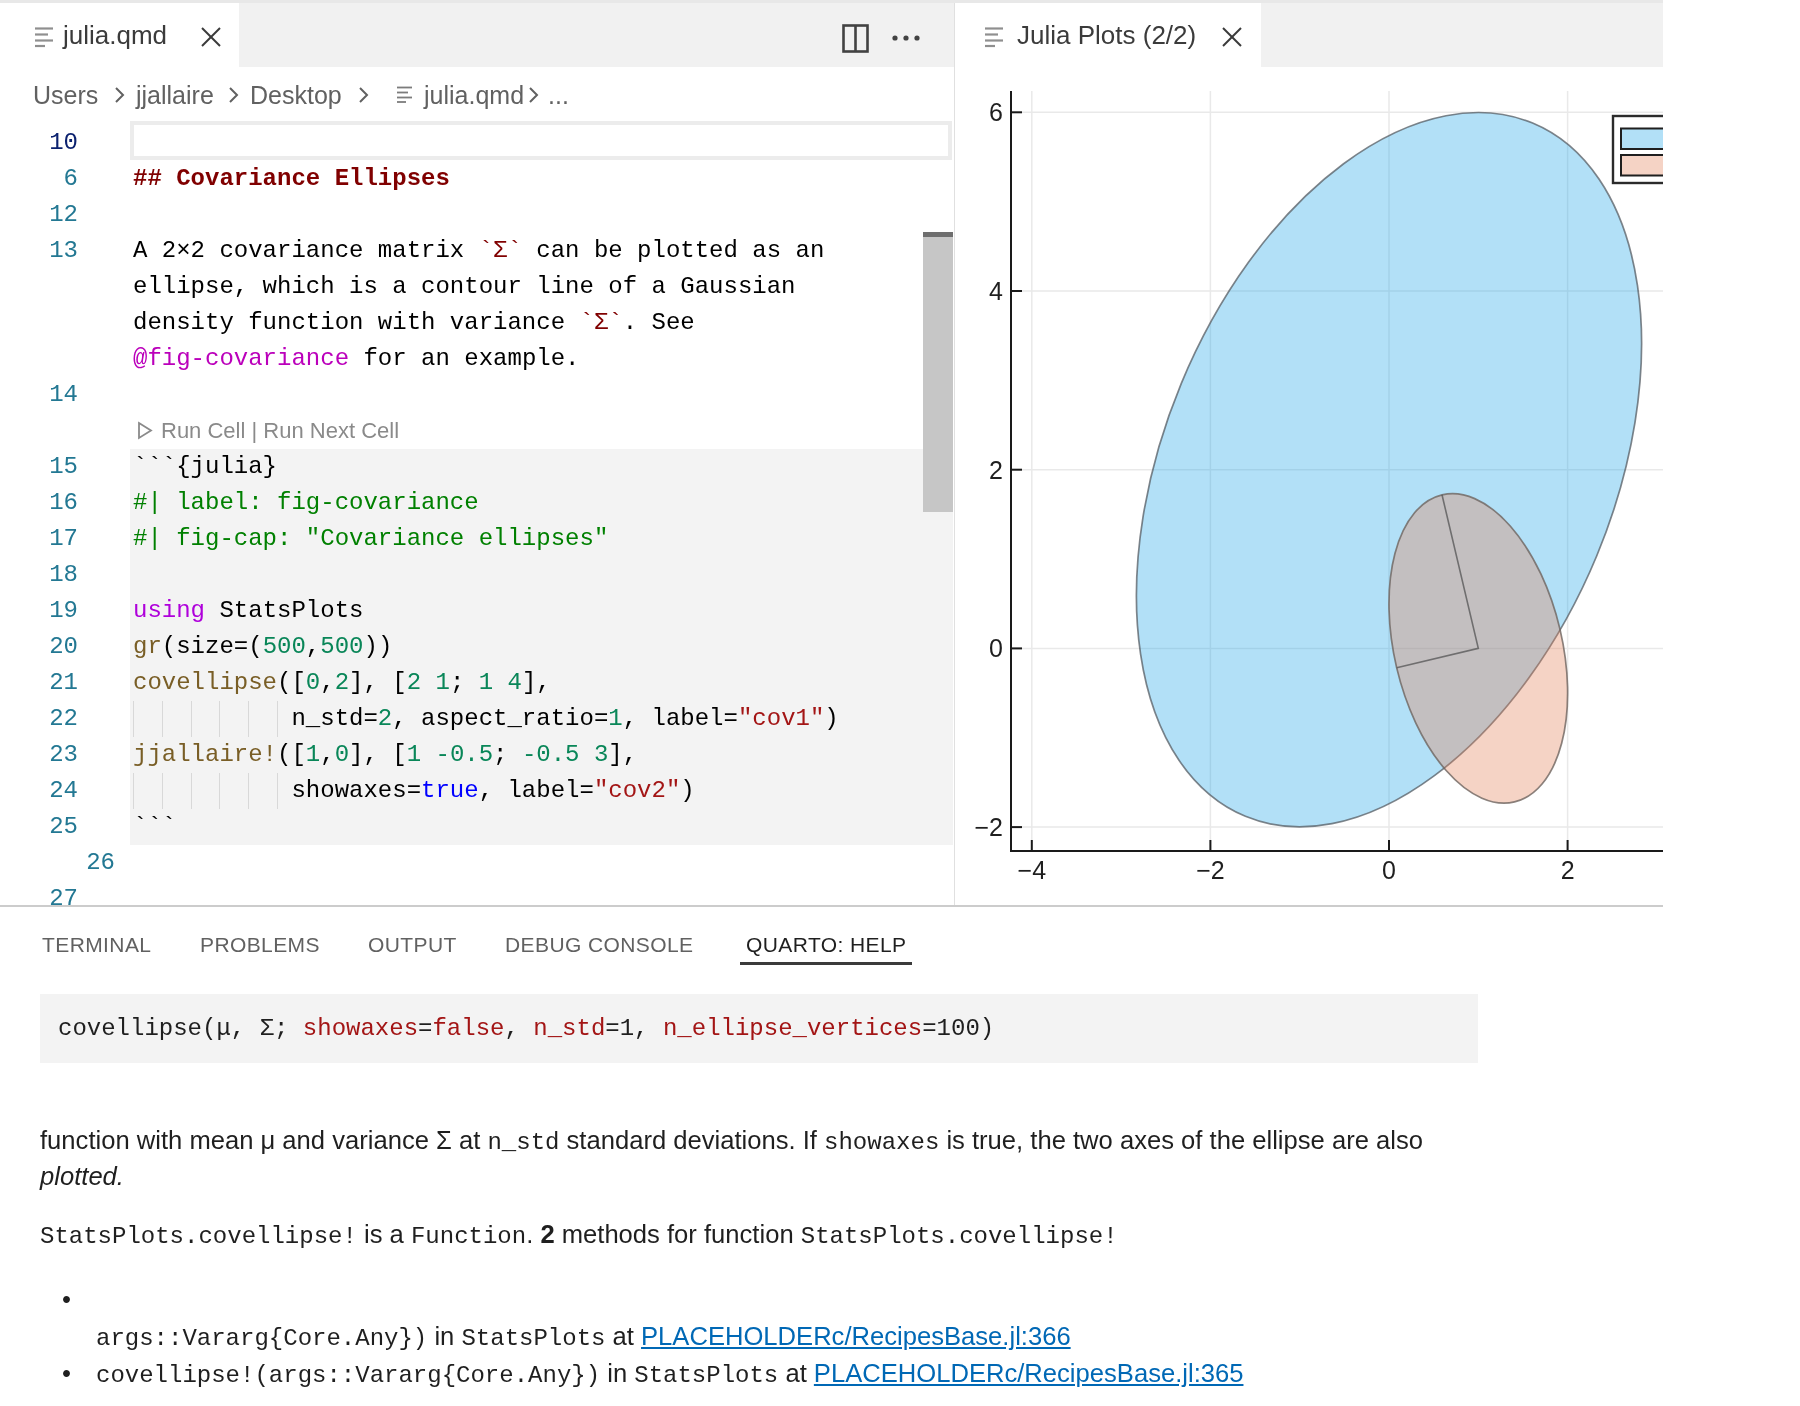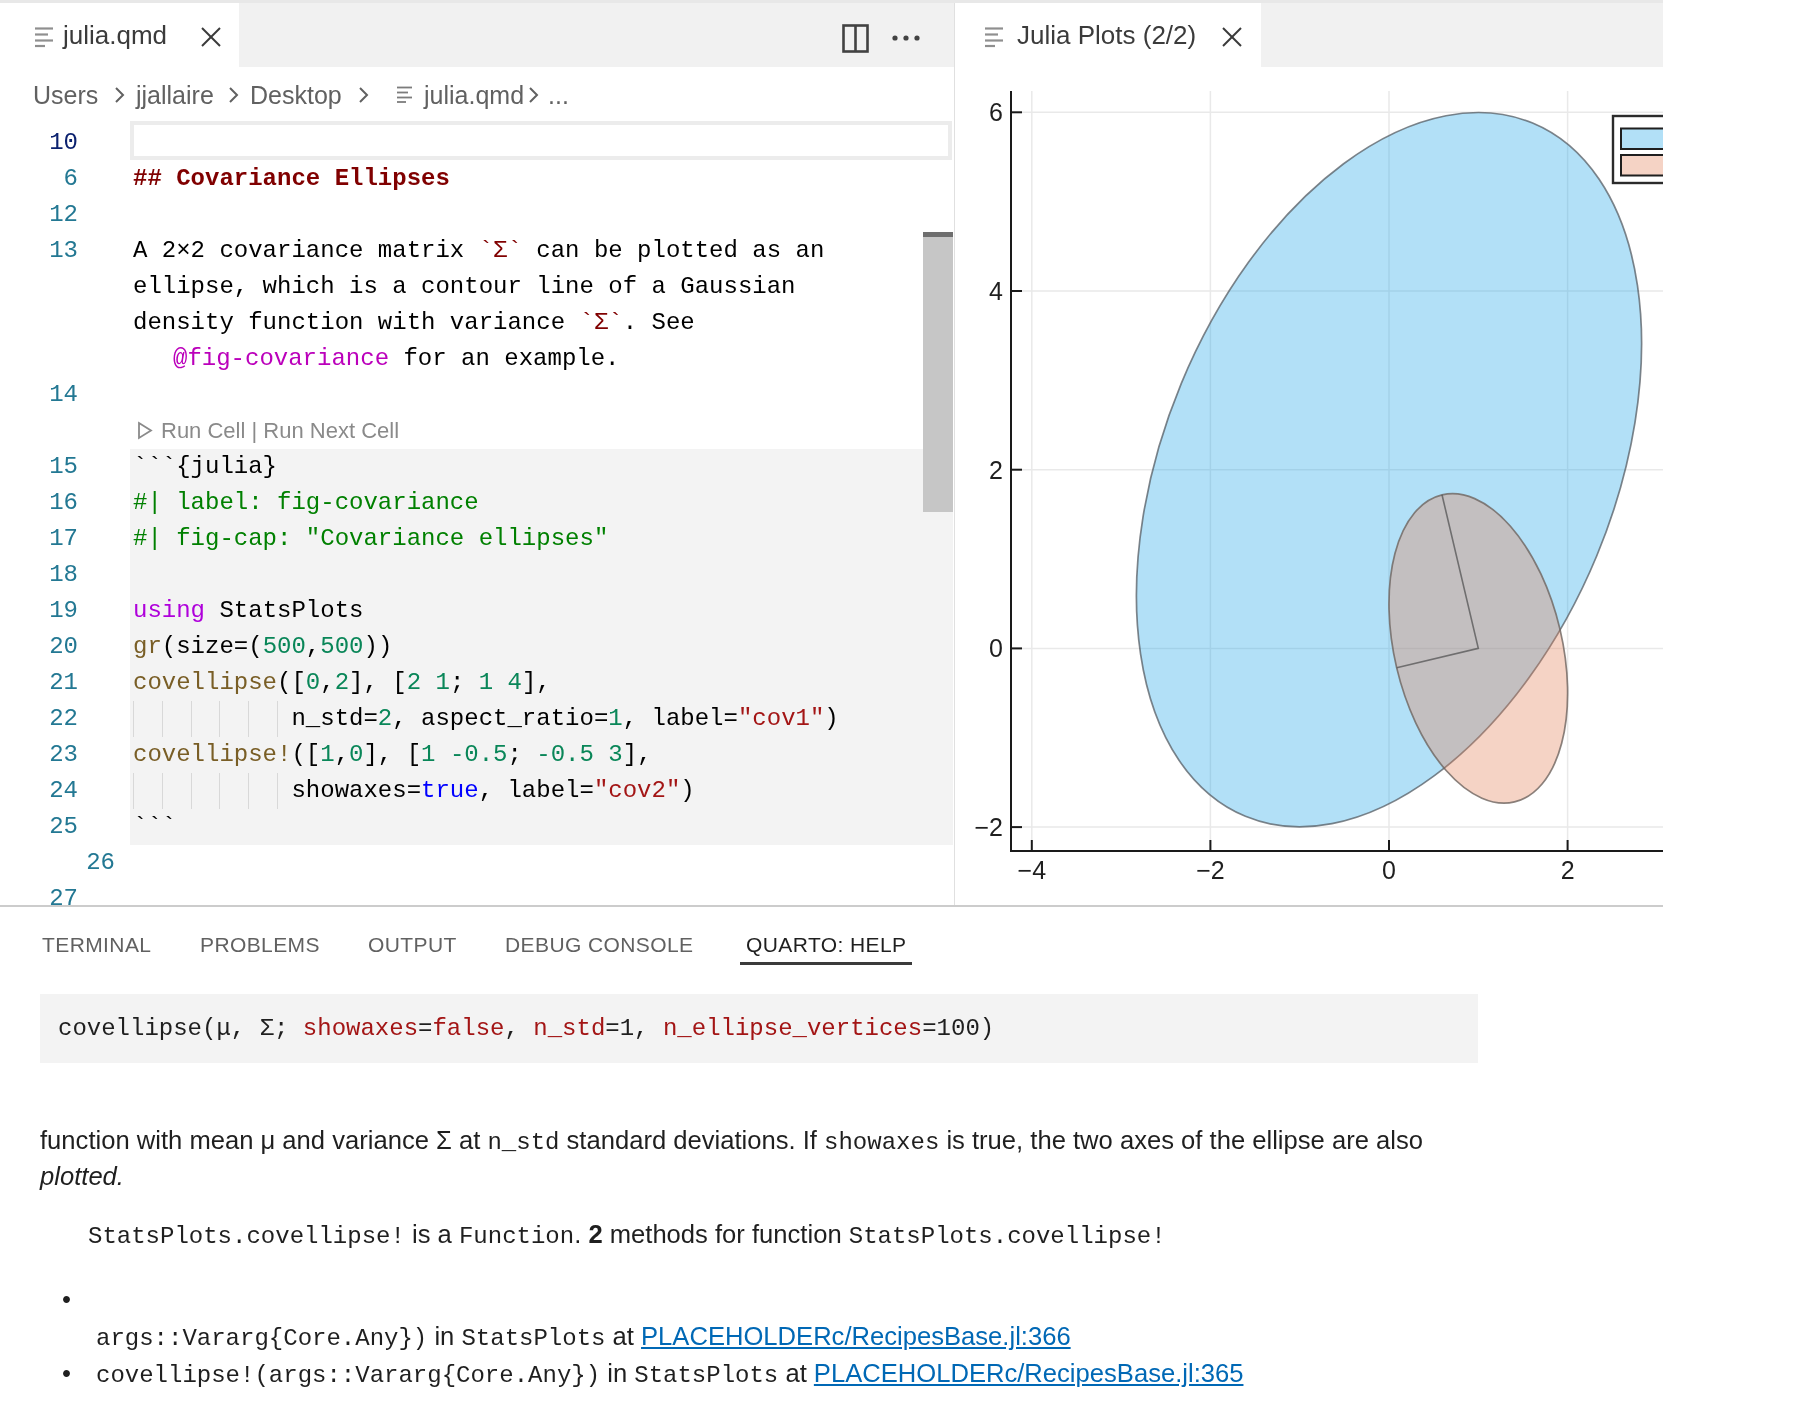--- a/index.html
+++ b/index.html
@@ -4,21 +4,21 @@
 <style>
   html,body{margin:0;padding:0;background:#fff;}
   #page{position:relative;width:1663px;height:1406px;overflow:hidden;background:#fff;
         font-family:"Liberation Sans",sans-serif;}
   .ab{position:absolute;}
   .r{position:absolute;left:133px;white-space:pre;font:24px/36px "Liberation Mono",monospace;color:#000;}
   .g{position:absolute;left:0;width:78px;text-align:right;white-space:pre;
      font:24px/36px "Liberation Mono",monospace;color:#237893;}
   .c-h{color:#800000;font-weight:700;}
   .c-code{color:#800000;}
-  .c-mag{color:#bb00bb;margin-left:40px;}
+  .c-mag{color:#bb00bb;}
   .c-com{color:#008000;}
   .c-num{color:#098658;}
   .c-fn{color:#795E26;}
   .c-kw{color:#AF00DB;}
   .c-str{color:#A31515;}
   .c-true{color:#0000FF;}
   .tabtxt{font:26px/66px "Liberation Sans",sans-serif;color:#3b3b3b;}
   .crumb{font:25px/46px "Liberation Sans",sans-serif;color:#616161;}
   .ptab{position:absolute;top:928px;font:21px/34px "Liberation Sans",sans-serif;color:#616161;letter-spacing:.4px;}
   .pm{font-family:"Liberation Mono",monospace;}
@@ -124,21 +124,21 @@
   </svg>
   <div class="ab" style="left:161px;top:413px;font:22px/36px 'Liberation Sans',sans-serif;color:#8a8a8a;white-space:pre;">Run Cell | Run Next Cell</div>
 
   <div class="r" style="top:449px;">```{julia}</div>
   <div class="r" style="top:485px;"><span class="c-com">#| label: fig-covariance</span></div>
   <div class="r" style="top:521px;"><span class="c-com">#| fig-cap: "Covariance ellipses"</span></div>
   <div class="r" style="top:593px;"><span class="c-kw">using</span> StatsPlots</div>
   <div class="r" style="top:629px;"><span class="c-fn">gr</span>(size=(<span class="c-num">500</span>,<span class="c-num">500</span>))</div>
   <div class="r" style="top:665px;"><span class="c-fn">covellipse</span>([<span class="c-num">0</span>,<span class="c-num">2</span>], [<span class="c-num">2</span> <span class="c-num">1</span>; <span class="c-num">1</span> <span class="c-num">4</span>],</div>
   <div class="r" style="top:701px;">           n_std=<span class="c-num">2</span>, aspect_ratio=<span class="c-num">1</span>, label=<span class="c-str">"cov1"</span>)</div>
-  <div class="r" style="top:737px;"><span class="c-fn">covellipse!</span>([<span class="c-num">1</span>,<span class="c-num">0</span>], [<span class="c-num">1</span> <span class="c-num">-0.5</span>; <span class="c-num">-0.5</span> <span class="c-num">3</span>],</div>
+  <div class="r" style="top:737px;"><span class="c-fn">jjallaire!</span>([<span class="c-num">1</span>,<span class="c-num">0</span>], [<span class="c-num">1</span> <span class="c-num">-0.5</span>; <span class="c-num">-0.5</span> <span class="c-num">3</span>],</div>
   <div class="r" style="top:773px;">           showaxes=<span class="c-true">true</span>, label=<span class="c-str">"cov2"</span>)</div>
   <div class="r" style="top:809px;">```</div>
 
   <div class="ig" style="left:133px;top:701px;"></div>
   <div class="ig" style="left:162px;top:701px;"></div>
   <div class="ig" style="left:191px;top:701px;"></div>
   <div class="ig" style="left:219px;top:701px;"></div>
   <div class="ig" style="left:248px;top:701px;"></div>
   <div class="ig" style="left:277px;top:701px;"></div>
   <div class="ig" style="left:133px;top:773px;"></div>
@@ -264,20 +264,20 @@
         <line x1="18.5" y1="2" x2="1.5" y2="20"></line>
       </g>
   </svg>
 
   <div class="ab" style="left:40px;top:994px;width:1438px;height:69px;background:#f3f3f3;"></div>
   <div class="ab pm" style="left:58px;top:1011px;font-size:24px;line-height:36px;white-space:pre;color:#1f1f1f;">covellipse(μ, Σ; <span style="color:#a31515">showaxes</span>=<span style="color:#a31515">false</span>, <span style="color:#a31515">n_std</span>=1, <span style="color:#a31515">n_ellipse_vertices</span>=100)</div>
 
   <div class="hrow" style="top:1122px;">function with mean μ and variance Σ at <span class="pm">n_std</span> standard deviations. If <span class="pm">showaxes</span> is true, the two axes of the ellipse are also</div>
   <div class="hrow" style="top:1158px;font-style:italic;">plotted.</div>
 
-  <div class="hrow" style="top:1216px;margin-left:48px;"><span class="pm">StatsPlots.covellipse!</span> is a <span class="pm">Function</span>. <b>2</b> methods for function <span class="pm">StatsPlots.covellipse!</span></div>
+  <div class="hrow" style="top:1216px;"><span class="pm">StatsPlots.covellipse!</span> is a <span class="pm">Function</span>. <b>2</b> methods for function <span class="pm">StatsPlots.covellipse!</span></div>
 
   <div class="hrow" style="left:62px;top:1281px;">•</div>
   <div class="hrow" style="left:96px;top:1318px;"><span class="pm">args::Vararg{Core.Any})</span> in <span class="pm">StatsPlots</span> at <span class="lnk">PLACEHOLDERc/RecipesBase.jl:366</span></div>
   <div class="hrow" style="left:62px;top:1355px;">•</div>
   <div class="hrow" style="left:96px;top:1355px;"><span class="pm">covellipse!(args::Vararg{Core.Any})</span> in <span class="pm">StatsPlots</span> at <span class="lnk">PLACEHOLDERc/RecipesBase.jl:365</span></div>
 
 </div>
 
 </body></html>

